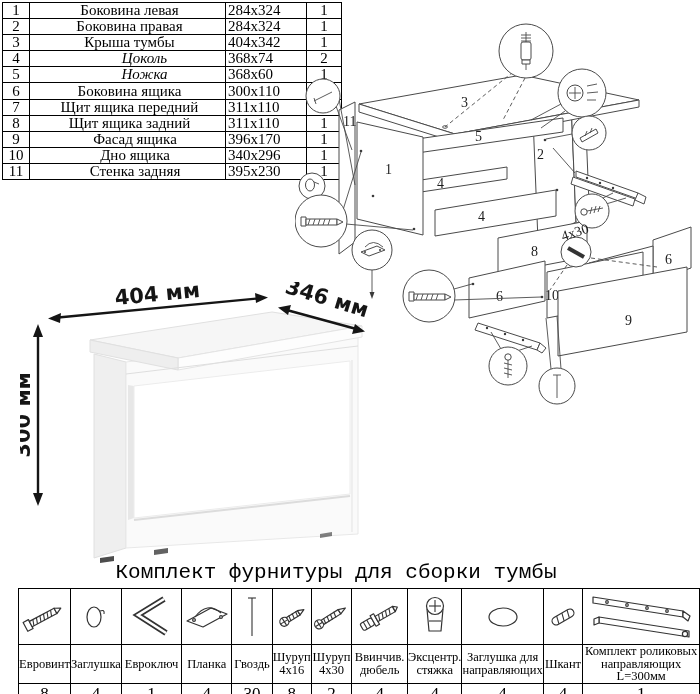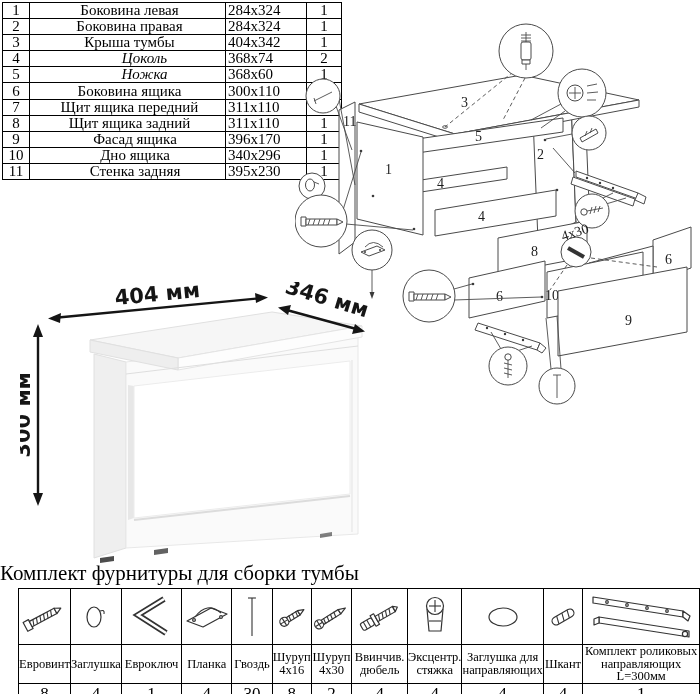--- a/index.html
+++ b/index.html
@@ -25,22 +25,22 @@
   .dot{fill:#3a3a3a;stroke:none;}
   .dnum{font-family:"Liberation Serif",serif;font-size:14px;fill:#1c1c1c;}
 
   
   svg.product{position:absolute;left:20px;top:282px;}
   .dim{font-family:"DejaVu Sans",sans-serif;font-weight:bold;font-size:21px;fill:#151515;}
   .arrow{stroke:#151515;stroke-width:2.4;fill:none;}
   .ah{fill:#151515;stroke:none;}
 
   
-  .hw-title{position:absolute;left:0;top:561px;width:672px;text-align:left;
-            font-size:21px;font-family:Liberation Serif, serif;}
+  .hw-title{position:absolute;left:0;top:561px;width:672px;text-align:center;
+            font-size:21px;font-family:Liberation Mono, monospace;}
   table.hw{position:absolute;left:18px;top:588px;border-collapse:collapse;
            font-family:"Liberation Serif",serif;}
   table.hw td{border:1.5px solid #000;text-align:center;vertical-align:middle;padding:0;}
   tr.hw-icons td{height:55px;}
   tr.hw-labels td{height:27px;font-size:12.5px;line-height:12.5px;}
   tr.hw-labels span.l{display:block;}
   tr.hw-qty td{height:18px;font-size:17px;}
   .hwic{display:block;margin:0 auto;}
   .hs{fill:#fff;stroke:#333;stroke-width:1.2;stroke-linejoin:round;}
   .hl{fill:none;stroke:#333;stroke-width:1.1;}

